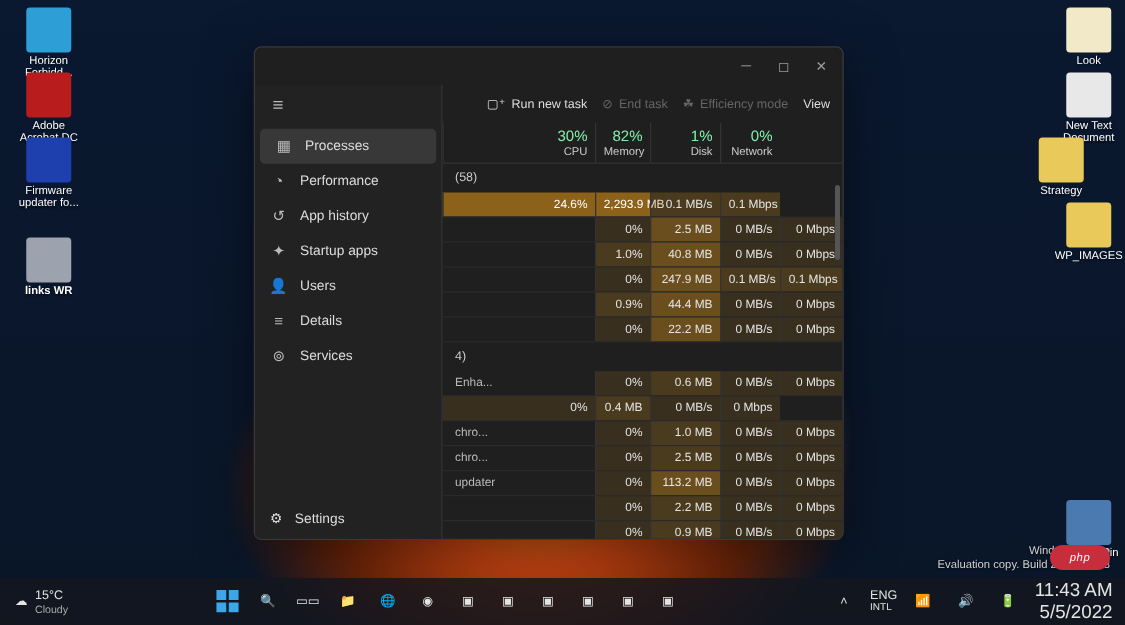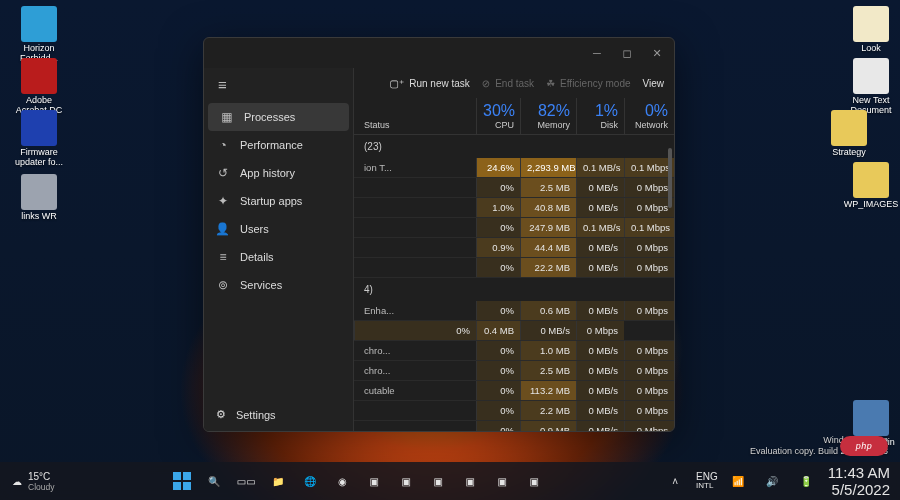--- a/index.html
+++ b/index.html
@@ -34,21 +34,21 @@
   .tm-main { flex: 1; display: flex; flex-direction: column; min-width: 0; }
   .tm-tool { height: 30px; display: flex; align-items: center; justify-content: flex-end; gap: 12px; padding: 0 10px; font-size: 10px; color: #888; }
   .tm-tool .tbtn { display: flex; align-items: center; gap: 5px; color: #ddd; cursor: pointer; }
   .tm-tool .tbtn.dis { color: #666; cursor: default; }
 
   .tm-table { flex: 1; overflow: hidden; position: relative; }
   .tm-cols { display: grid; grid-template-columns: 1fr 44px 56px 48px 50px; }
   .tm-head { border-bottom: 1px solid #333; }
   .tm-head .hcell { padding: 4px 6px; text-align: right; font-size: 9px; color: #ccc; border-left: 1px solid #333; }
   .tm-head .hcell.first { text-align: left; border-left: none; padding-left: 10px; display: flex; align-items: flex-end; }
-  .tm-head .pct { font-size: 16px; color: #3b82f6; display: block; }
+  .tm-head .pct { font-size: 12px; color: #86efac; display: block; }
   .tm-rows { }
   .tm-row { border-bottom: 1px solid #2a2a2a; }
   .tm-row .cell { padding: 4px 6px; font-size: 9.5px; text-align: right; border-left: 1px solid #333; white-space: nowrap; }
   .tm-row .cell.first { text-align: left; border-left: none; padding-left: 10px; color: #bbb; overflow: hidden; text-overflow: ellipsis; }
   .tm-group { font-size: 10px; color: #ccc; padding: 6px 10px; }
   .heat-0 { background: rgba(170,120,30,0.18); }
   .heat-1 { background: rgba(180,125,30,0.30); }
   .heat-2 { background: rgba(190,130,30,0.48); }
   .heat-3 { background: rgba(200,135,25,0.65); color:#fff; }
   .tm-scroll { position: absolute; right: 2px; top: 50px; width: 4px; height: 60px; background: #555; border-radius: 2px; }
@@ -77,21 +77,21 @@
       <div class="lbl">Horizon Forbidd...</div>
     </div>
     <div class="desk-icon" style="left: 10px; top: 58px;">
       <div class="thumb" style="background:#b91c1c"></div>
       <div class="lbl">Adobe Acrobat DC</div>
     </div>
     <div class="desk-icon" style="left: 10px; top: 110px;">
       <div class="thumb" style="background:#1e40af"></div>
       <div class="lbl">Firmware updater fo...</div>
     </div>
-    <div class="desk-icon" style="left: 10px; top: 174px;">
+    <div class="desk-icon" style="left: 10px; top: 190px; font-weight: bold;">
       <div class="thumb" style="background:#9ca3af"></div>
       <div class="lbl">links WR</div>
     </div>
   </div>
 <div id="desk-right">
     <div class="desk-icon" style="left: 842px; top: 6px;">
       <div class="thumb" style="background:#f2e9c8"></div>
       <div class="lbl">Look</div>
     </div>
     <div class="desk-icon" style="left: 842px; top: 58px;">
@@ -169,32 +169,28 @@
         <div class="tbtn dis">
           <span>☘</span>
           <span>Efficiency mode</span>
         </div>
         <div class="tbtn">
           <span>View</span>
         </div>
       </div>
       <div class="tm-table">
         <div class="tm-cols tm-head">
-          <div class="hcell first">
-              <span>Status</span>
-            </div>
           <div class="hcell"><span class="pct">30%</span><span>CPU</span></div>
           <div class="hcell"><span class="pct">82%</span><span>Memory</span></div>
           <div class="hcell"><span class="pct">1%</span><span>Disk</span></div>
           <div class="hcell"><span class="pct">0%</span><span>Network</span></div>
         </div>
         <div class="tm-rows" id="tm-rows">
-            <div class="tm-group">(23)</div>
-            <div class="tm-cols tm-row">
-              <div class="cell first">ion T...</div>
+            <div class="tm-group">(58)</div>
+            <div class="tm-cols tm-row">
               <div class="cell heat-3">24.6%</div>
               <div class="cell heat-3">2,293.9 MB</div>
               <div class="cell heat-1">0.1 MB/s</div>
               <div class="cell heat-1">0.1 Mbps</div>
             </div>
             <div class="tm-cols tm-row">
               <div class="cell first"></div>
               <div class="cell heat-0">0%</div>
               <div class="cell heat-2">2.5 MB</div>
               <div class="cell heat-0">0 MB/s</div>
@@ -250,21 +246,21 @@
               <div class="cell heat-0">0 Mbps</div>
             </div>
             <div class="tm-cols tm-row">
               <div class="cell first">chro...</div>
               <div class="cell heat-0">0%</div>
               <div class="cell heat-1">2.5 MB</div>
               <div class="cell heat-0">0 MB/s</div>
               <div class="cell heat-0">0 Mbps</div>
             </div>
             <div class="tm-cols tm-row">
-              <div class="cell first">cutable</div>
+              <div class="cell first">updater</div>
               <div class="cell heat-0">0%</div>
               <div class="cell heat-2">113.2 MB</div>
               <div class="cell heat-0">0 MB/s</div>
               <div class="cell heat-0">0 Mbps</div>
             </div>
             <div class="tm-cols tm-row">
               <div class="cell first"></div>
               <div class="cell heat-0">0%</div>
               <div class="cell heat-1">2.2 MB</div>
               <div class="cell heat-0">0 MB/s</div>

